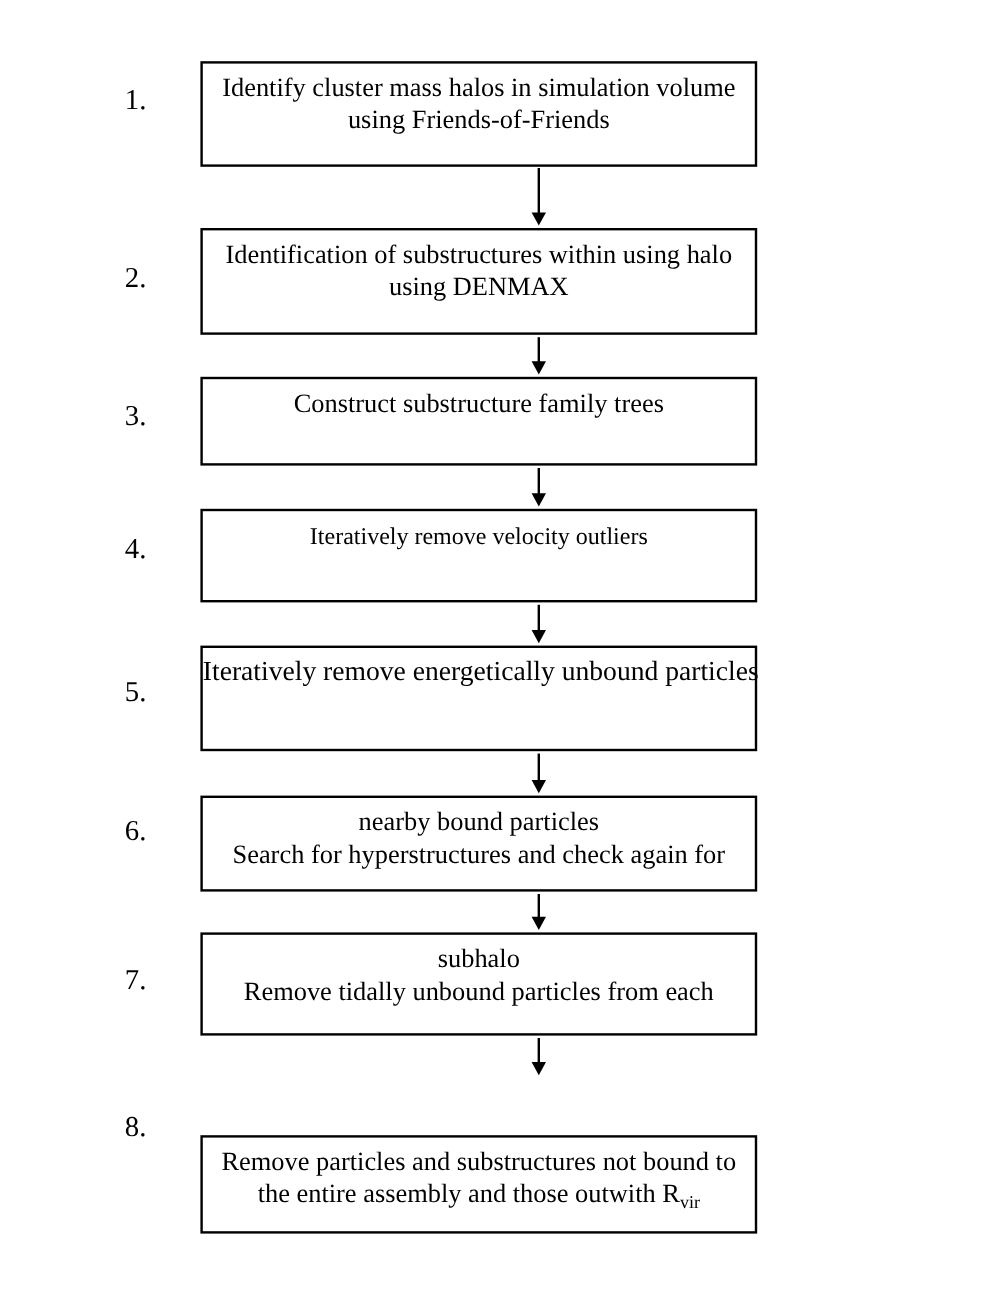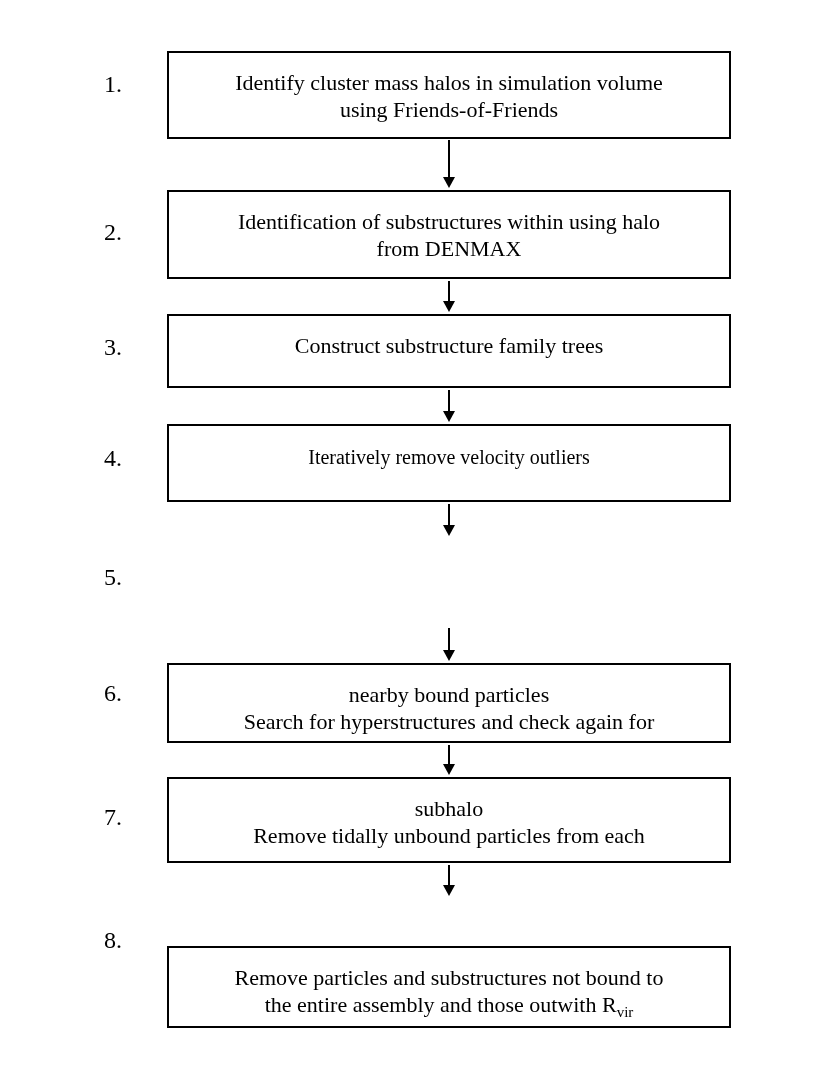--- a/index.html
+++ b/index.html
@@ -21,26 +21,26 @@
     left: 104px;
     width: 44px;
     font-size: 24px;
     line-height: 28px;
     text-align: left;
     color: #000000;
   }
   .step-box {
     position: absolute;
     left: 167px;
-    width: 564px;
+    width: 464px;
     box-sizing: border-box;
     border: 2px solid #000000;
     background: #ffffff;
     text-align: center;
-    padding-top: 16px;
+    padding-top: 6px;
   }
   .step-box .line {
     display: block;
     font-size: 22px;
     line-height: 27px;
     white-space: nowrap;
   }
   .step-box.big .line {
     font-size: 20px;
     line-height: 31px;
@@ -91,21 +91,21 @@
   </div>
 
   <div class="arrow" style="top:140px;height:48px">
     <div class="shaft"></div>
     <div class="head"></div>
   </div>
 
   <div class="step-num" style="top:218px">2.</div>
   <div class="step-box" style="top:190px;height:89px">
     <span class="line">Identification of substructures within using halo</span>
-    <span class="line">from DENMAX</span>
+    <span class="line">using DENMAX</span>
   </div>
 
   <div class="arrow" style="top:281px;height:31px">
     <div class="shaft"></div>
     <div class="head"></div>
   </div>
 
   <div class="step-num" style="top:333px">3.</div>
   <div class="step-box" style="top:314px;height:74px">
     <span class="line">Construct substructure family trees</span>
@@ -120,20 +120,23 @@
   <div class="step-box big" style="top:424px;height:78px">
     <span class="line">Iteratively remove velocity outliers</span>
   </div>
 
   <div class="arrow" style="top:504px;height:32px">
     <div class="shaft"></div>
     <div class="head"></div>
   </div>
 
   <div class="step-num" style="top:563px">5.</div>
+  <div class="step-box mid" style="top:538px;height:88px">
+    <span class="line">Iteratively remove energetically unbound particles</span>
+  </div>
 
   <div class="arrow" style="top:628px;height:33px">
     <div class="shaft"></div>
     <div class="head"></div>
   </div>
 
   <div class="step-num" style="top:679px">6.</div>
   <div class="step-box" style="top:663px;height:80px">
     <span class="line">nearby bound particles</span>
     <span class="line">Search for hyperstructures and check again for</span>

